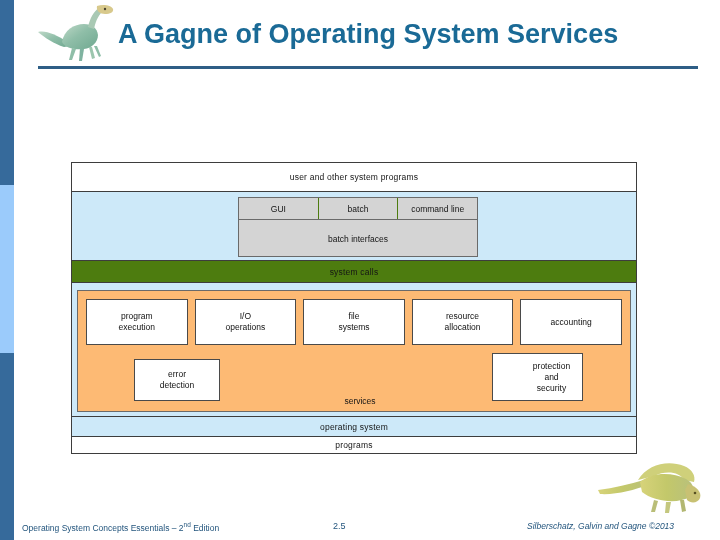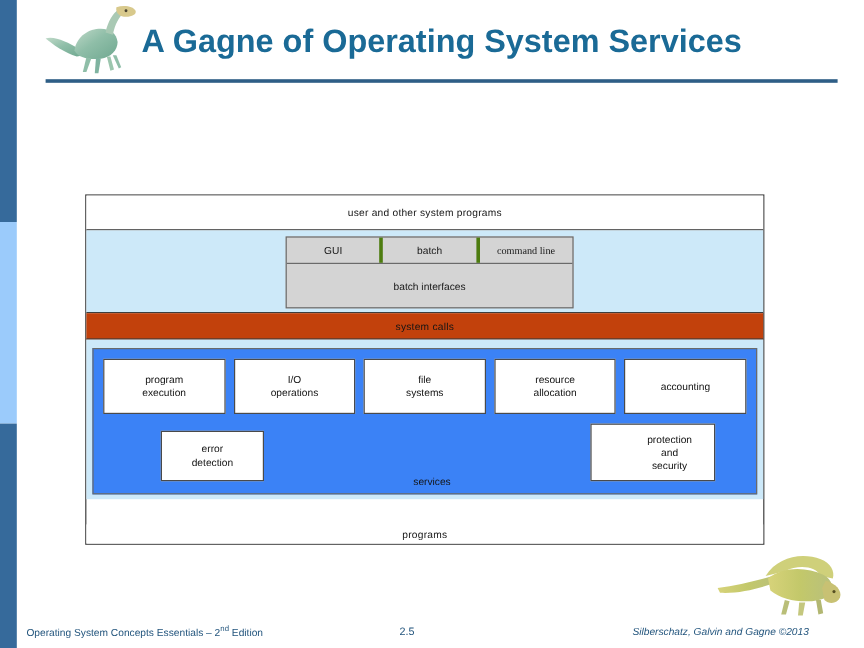--- a/index.html
+++ b/index.html
@@ -103,58 +103,58 @@
     height: 21px;
     border-bottom: 1px solid #6a6a6a;
   }
   #ui-modes .mode {
     flex: 1 1 0;
     display: flex;
     align-items: center;
     justify-content: center;
     font-size: 8.5px;
     color: #151515;
-    border-right: 3px solid #4d7c0f;
-    box-sizing: border-box;
-  }
-  #ui-modes .mode:last-child { border-right: none; font-family: Liberation Serif, serif; }
+    border-right: 1px solid #4d7c0f;
+    box-sizing: border-box;
+  }
+  #ui-modes .mode:last-child { border-right: none; }
   #ui-caption {
     height: 37px;
     display: flex;
     align-items: center;
     justify-content: center;
     font-size: 8.5px;
     color: #151515;
   }
 
   
   #band-syscalls {
     top: 98px; height: 22px;
-    background: #c2410c;
+    background: #4d7c0f;
     border-bottom: 1px solid #3d3d3d;
   }
 
   
   #band-gap {
     top: 120px; height: 7px;
     background: #CDE9F9;
   }
 
   
   #band-services {
     top: 127px; height: 126px;
     background: #CDE9F9;
     justify-content: flex-start;
     align-items: flex-start;
   }
   #services-box {
     position: absolute;
     left: 5px; top: 0px;
     width: 554px; height: 122px;
-    background: #3b82f6;
+    background: #fdba74;
     border: 1px solid #6a6a6a;
     box-sizing: border-box;
   }
   #services-label {
     position: absolute;
     left: 12px; right: 0; bottom: 5px;
     text-align: center;
     font-size: 8.5px;
     color: #151515;
   }
@@ -191,21 +191,21 @@
     justify-content: center;
     text-align: center;
     font-size: 8.5px;
     line-height: 11px;
     color: #111;
     white-space: pre-line;
   }
   #service-protection {
     position: absolute;
     left: 414px; top: 62px;
-    width: 104px; height: 48px;
+    width: 91px; height: 48px;
     background: #ffffff;
     border: 1px solid #4a4a4a;
     box-sizing: border-box;
     display: flex;
     align-items: center;
     justify-content: center;
     text-align: center;
     font-size: 8.5px;
     line-height: 11px;
     color: #111;
@@ -341,20 +341,23 @@
       <div id="service-error">error
 detection</div>
       <div id="service-protection">protection
 and
 security</div>
 
       <div id="services-label">services</div>
     </div>
   </div>
 
+  <div class="band" id="band-os">
+    <span class="band-label">operating system</span>
+  </div>
 
   <div class="band" id="band-hw">
     <span class="band-label">programs</span>
   </div>
 </div>
 
 <div id="footer-dino">
   <svg viewBox="0 0 112 62" width="112" height="62" aria-hidden="true">
     <defs>
       <linearGradient id="dino2" x1="0" y1="0" x2="1" y2="0">

